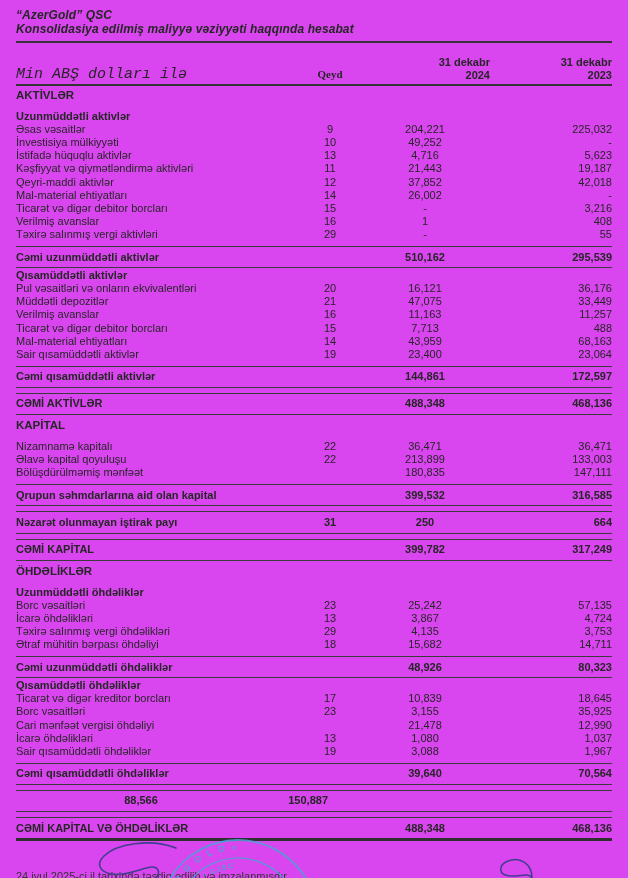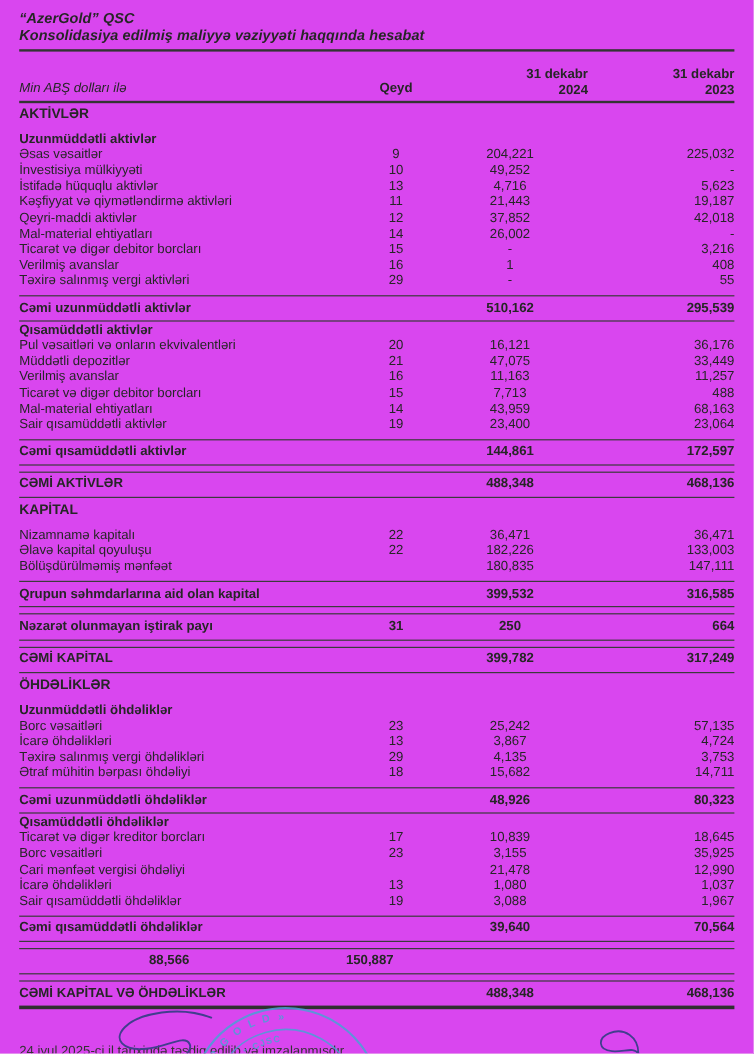--- a/index.html
+++ b/index.html
@@ -26,22 +26,22 @@
   .top-rule{
     border-bottom:2px solid #343434;
     margin-top:5px;
   }
   
   .col-header{
     display:flex;align-items:flex-end;
     padding:13px 0 3px 0;
     border-bottom:2px solid #343434;
   }
-  .ch-caption{flex:1;font-style:italic;font-size:11px;line-height:13px;}
-  .ch-note{width:60px;text-align:center;font-weight:bold;font-size:11px;line-height:13px;}
+  .ch-caption{flex:1;font-style:italic;font-size:15px;line-height:13px;font-family:Liberation Mono, monospace;}
+  .ch-note{width:60px;text-align:center;font-weight:bold;font-size:11px;line-height:13px;font-family:Liberation Serif, serif;}
   .ch-col{width:130px;text-align:right;font-weight:bold;font-size:11px;line-height:12.5px;}
   .ch-col2{width:122px;}
   
   .r{display:flex;font-size:11px;line-height:13.1px;}
   .c-label{flex:1;padding-right:4px;}
   .c-note{width:60px;text-align:center;}
   .c-v1{width:130px;text-align:center;}
   .c-v2{width:122px;text-align:right;}
   .r-section{font-weight:bold;font-size:11.5px;padding:3px 0 8px 0;justify-content:center;}
   .r-subheader{font-weight:bold;}
@@ -209,21 +209,21 @@
       </div>
       <div class="r r-item">
         <div class="c-label">Nizamnamə kapitalı</div>
         <div class="c-note">22</div>
         <div class="c-v1">36,471</div>
         <div class="c-v2">36,471</div>
       </div>
       <div class="r r-item">
         <div class="c-label">Əlavə kapital qoyuluşu</div>
         <div class="c-note">22</div>
-        <div class="c-v1">182,226</div>
+        <div class="c-v1">213,899</div>
         <div class="c-v2">133,003</div>
       </div>
       <div class="r r-item">
         <div class="c-label">Bölüşdürülməmiş mənfəət</div>
         <div class="c-note"></div>
         <div class="c-v1">180,835</div>
         <div class="c-v2">147,111</div>
       </div>
       <div class="r r-total">
         <div class="c-label">Qrupun səhmdarlarına aid olan kapital</div>

